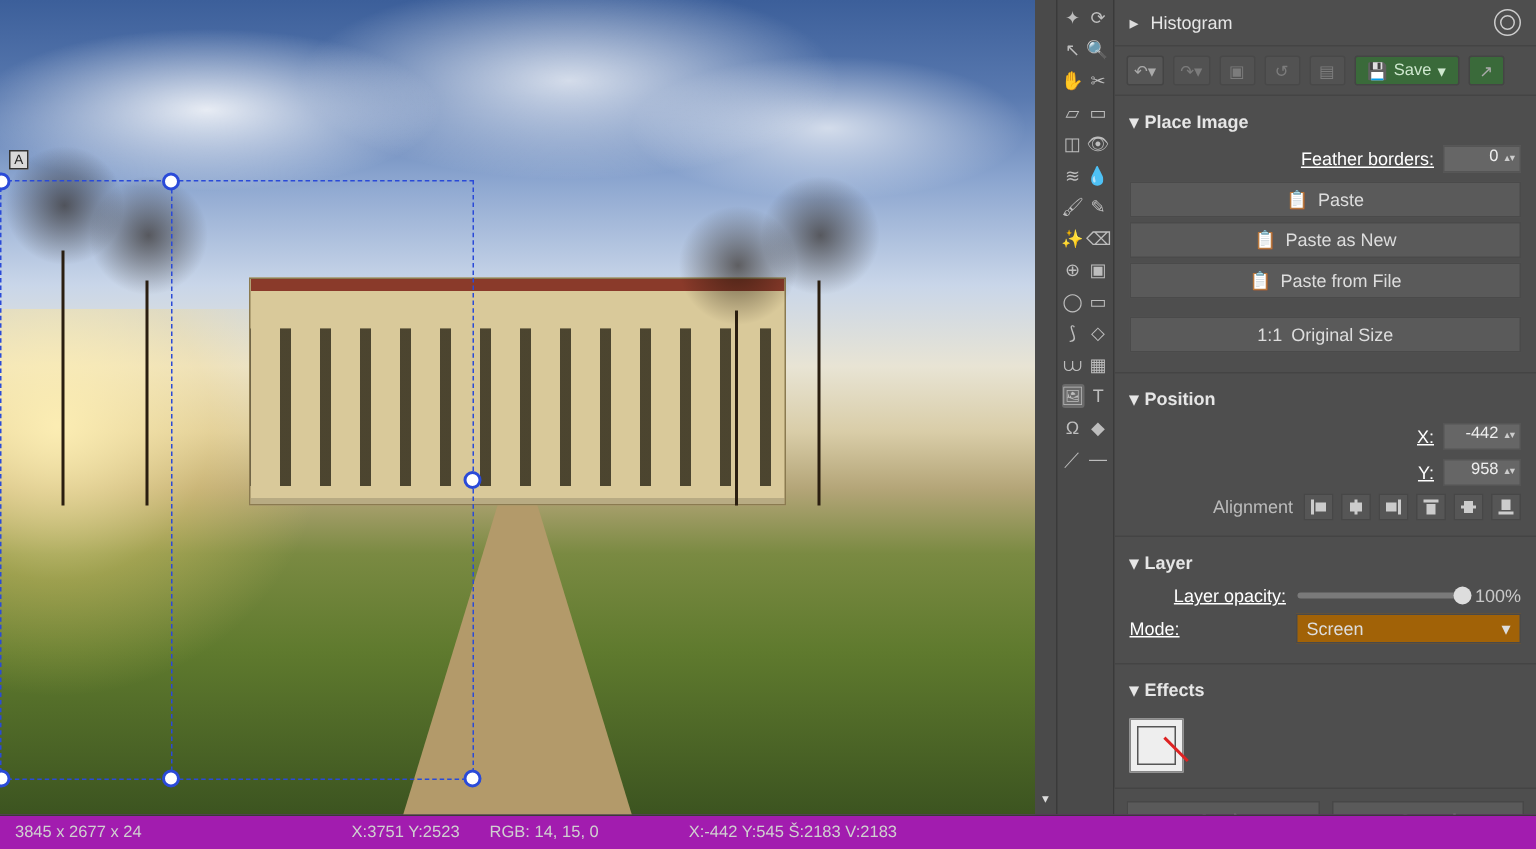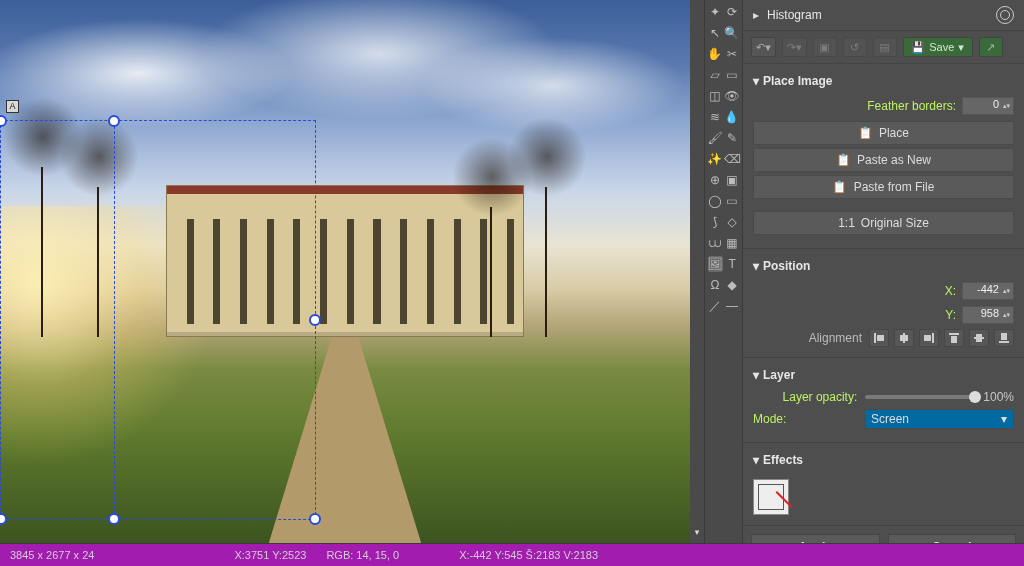--- a/index.html
+++ b/index.html
@@ -83,34 +83,34 @@
 
 .actionbar{ display:flex; gap:6px; padding:6px 8px; border-bottom:1px solid #444; align-items:center;}
 .ab-btn{ height:20px; min-width:24px; padding:0 4px; background:#565656; border:1px solid #444; border-radius:2px; display:flex; align-items:center; justify-content:center; color:#aaa; font-size:11px; cursor:pointer;}
 .ab-btn.dim{ opacity:.5;}
 .ab-save{ background:#3a6a3a; color:#cfe8cf; padding:0 8px; display:flex; gap:4px;}
 .ab-share{ background:#3a6a3a; width:24px;}
 
 .section{ padding:4px 10px 10px; border-bottom:1px solid #444;}
 .section-head{ display:flex; align-items:center; gap:4px; padding:6px 0 6px; color:#e6e6e6; font-weight:600;}
 .field-row{ display:flex; align-items:center; justify-content:flex-end; gap:6px; padding:3px 0;}
-.field-label{ color:#bef264; }
+.field-label{ color:#ffffff;text-decoration:underline; }
 .num-input{ width:52px; height:18px; background:#666; border:1px solid #555; color:#eee; text-align:right; padding-right:14px; font-size:11px; position:relative;}
 .spin{ position:absolute; right:2px; top:1px; bottom:1px; width:9px; display:flex; flex-direction:column; justify-content:center; color:#ccc; font-size:7px; line-height:6px;}
 .wide-btn{ display:flex; align-items:center; justify-content:center; gap:6px; height:24px; background:#5a5a5a; border:1px solid #4a4a4a; margin:3px 0; color:#ddd; cursor:pointer;}
 .wide-btn .ico{ font-size:12px;}
 .align-row{ display:flex; align-items:center; justify-content:flex-end; gap:5px; padding-top:2px;}
 .align-row .lbl{ margin-right:2px; color:#bbb;}
 .align-btn{ width:20px; height:18px; background:#565656; border:1px solid #474747; display:flex; align-items:center; justify-content:center; cursor:pointer;}
 .align-btn svg{ display:block;}
 
 .slider-row{ display:flex; align-items:center; gap:8px; justify-content:flex-end; padding:2px 0;}
 .slider{ flex:0 0 110px; height:4px; background:#7a7a7a; border-radius:2px; position:relative;}
 .slider .knob{ position:absolute; right:-6px; top:-4px; width:12px; height:12px; background:#ddd; border-radius:50%;}
-.select{ height:20px; background:#0369a1; border:1px solid #4a4a4a; color:#ddd; display:flex; align-items:center; justify-content:space-between; padding:0 6px; cursor:pointer; width:150px; margin-left:auto;}
+.select{ height:20px; background:#a16207; border:1px solid #4a4a4a; color:#ddd; display:flex; align-items:center; justify-content:space-between; padding:0 6px; cursor:pointer; width:150px; margin-left:auto;}
 .effects-thumb{ width:36px; height:36px; background:#eee; border:1px solid #888; position:relative; margin-top:6px;}
 .effects-thumb::before{content:"";position:absolute;left:4px;top:4px;right:4px;bottom:4px;border:1px solid #555;}
 .effects-thumb::after{content:"";position:absolute;left:6px;bottom:6px;width:22px;height:22px;border-top:2px solid #d22; transform:rotate(45deg); transform-origin:left bottom;}
 
 .panel-footer{ margin-top:auto; display:flex; gap:8px; padding:8px; border-top:1px solid #444; background:#4e4e4e;}
 .footer-btn{ flex:1; height:26px; background:#5a5a5a; border:1px solid #474747; color:#e6e6e6; font-weight:600; display:flex; align-items:center; justify-content:center; cursor:pointer;}
 
 
 .statusbar{ height:23px; background:#a21caf; border-top:1px solid #3a3a3a; display:flex; align-items:center; color:#d0d0d0; font-size:11px;}
 .statusbar .cell{ padding:0 10px; }
@@ -236,21 +236,21 @@
       </div>
       <div class="field-row">
         <span class="field-label">Feather borders:</span>
         <div style="position:relative">
           <div class="num-input">0</div>
           <div class="spin">▴▾</div>
         </div>
       </div>
       <div class="wide-btn">
           <span class="ico">📋</span>
-          <span>Place</span>
+          <span>Paste</span>
         </div>
       <div class="wide-btn">
           <span class="ico">📋</span>
           <span>Paste as New</span>
         </div>
       <div class="wide-btn">
           <span class="ico">📋</span>
           <span>Paste from File</span>
         </div>
       <div style="height:6px"></div>

